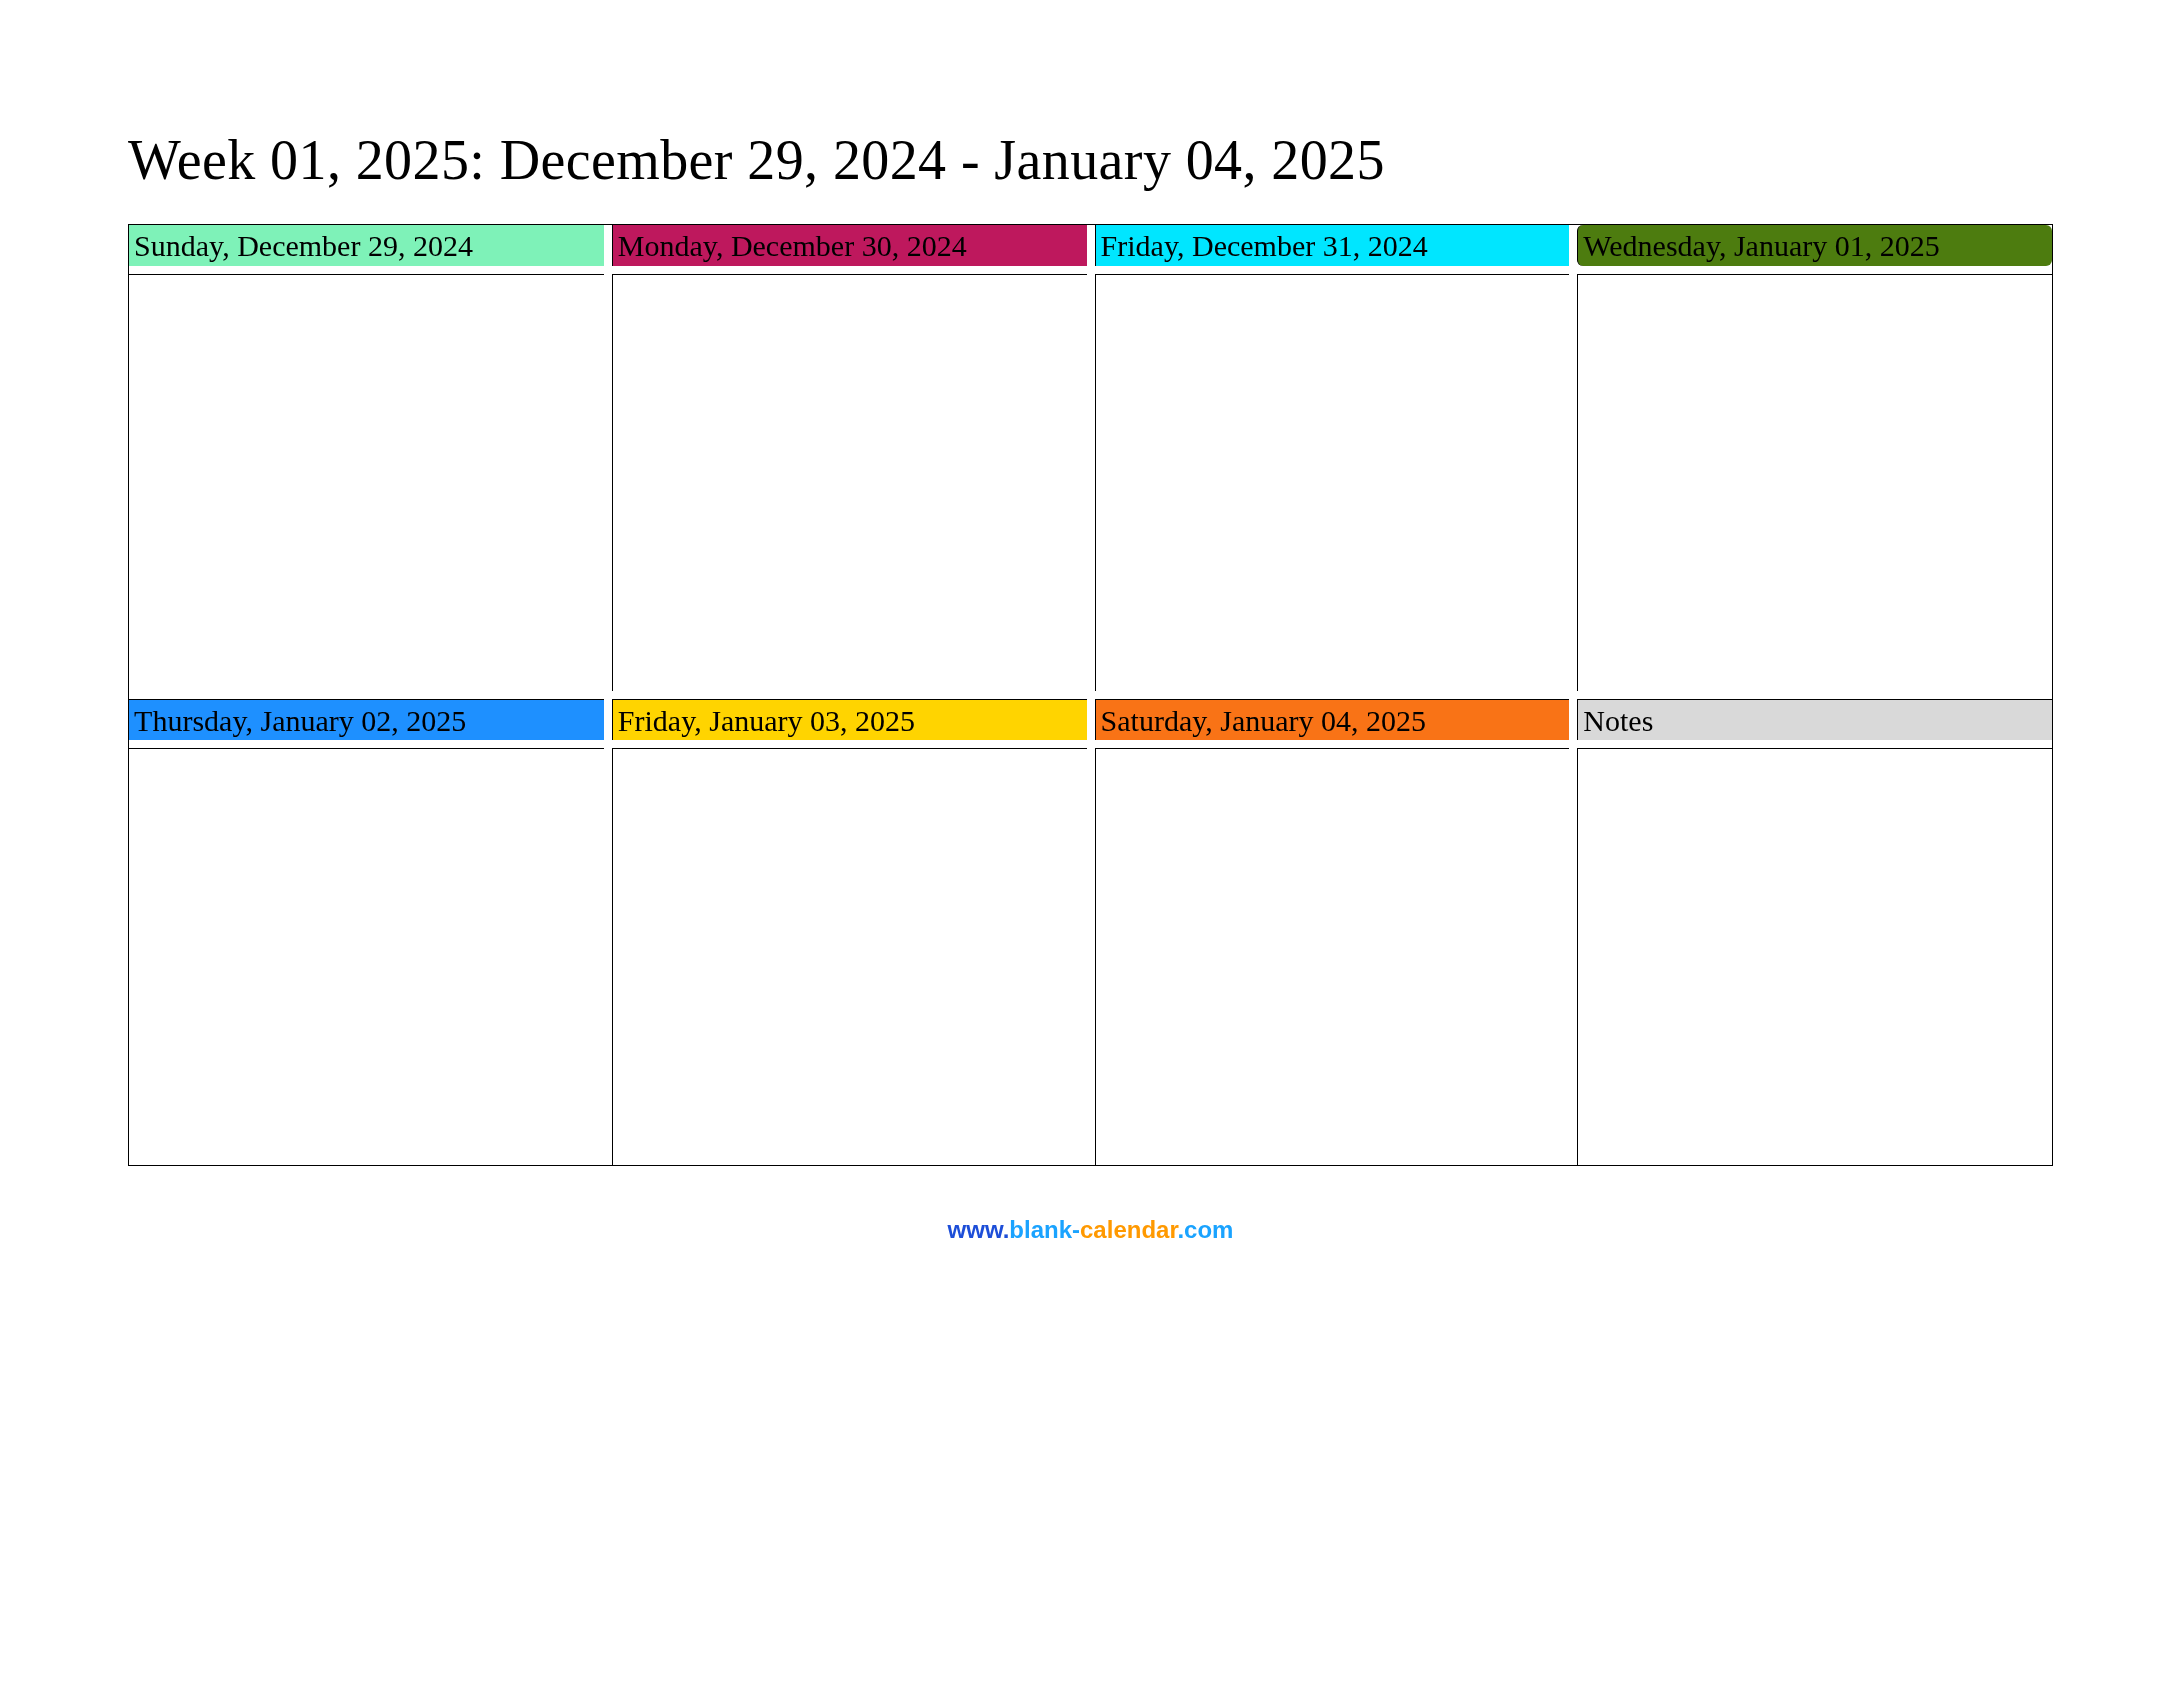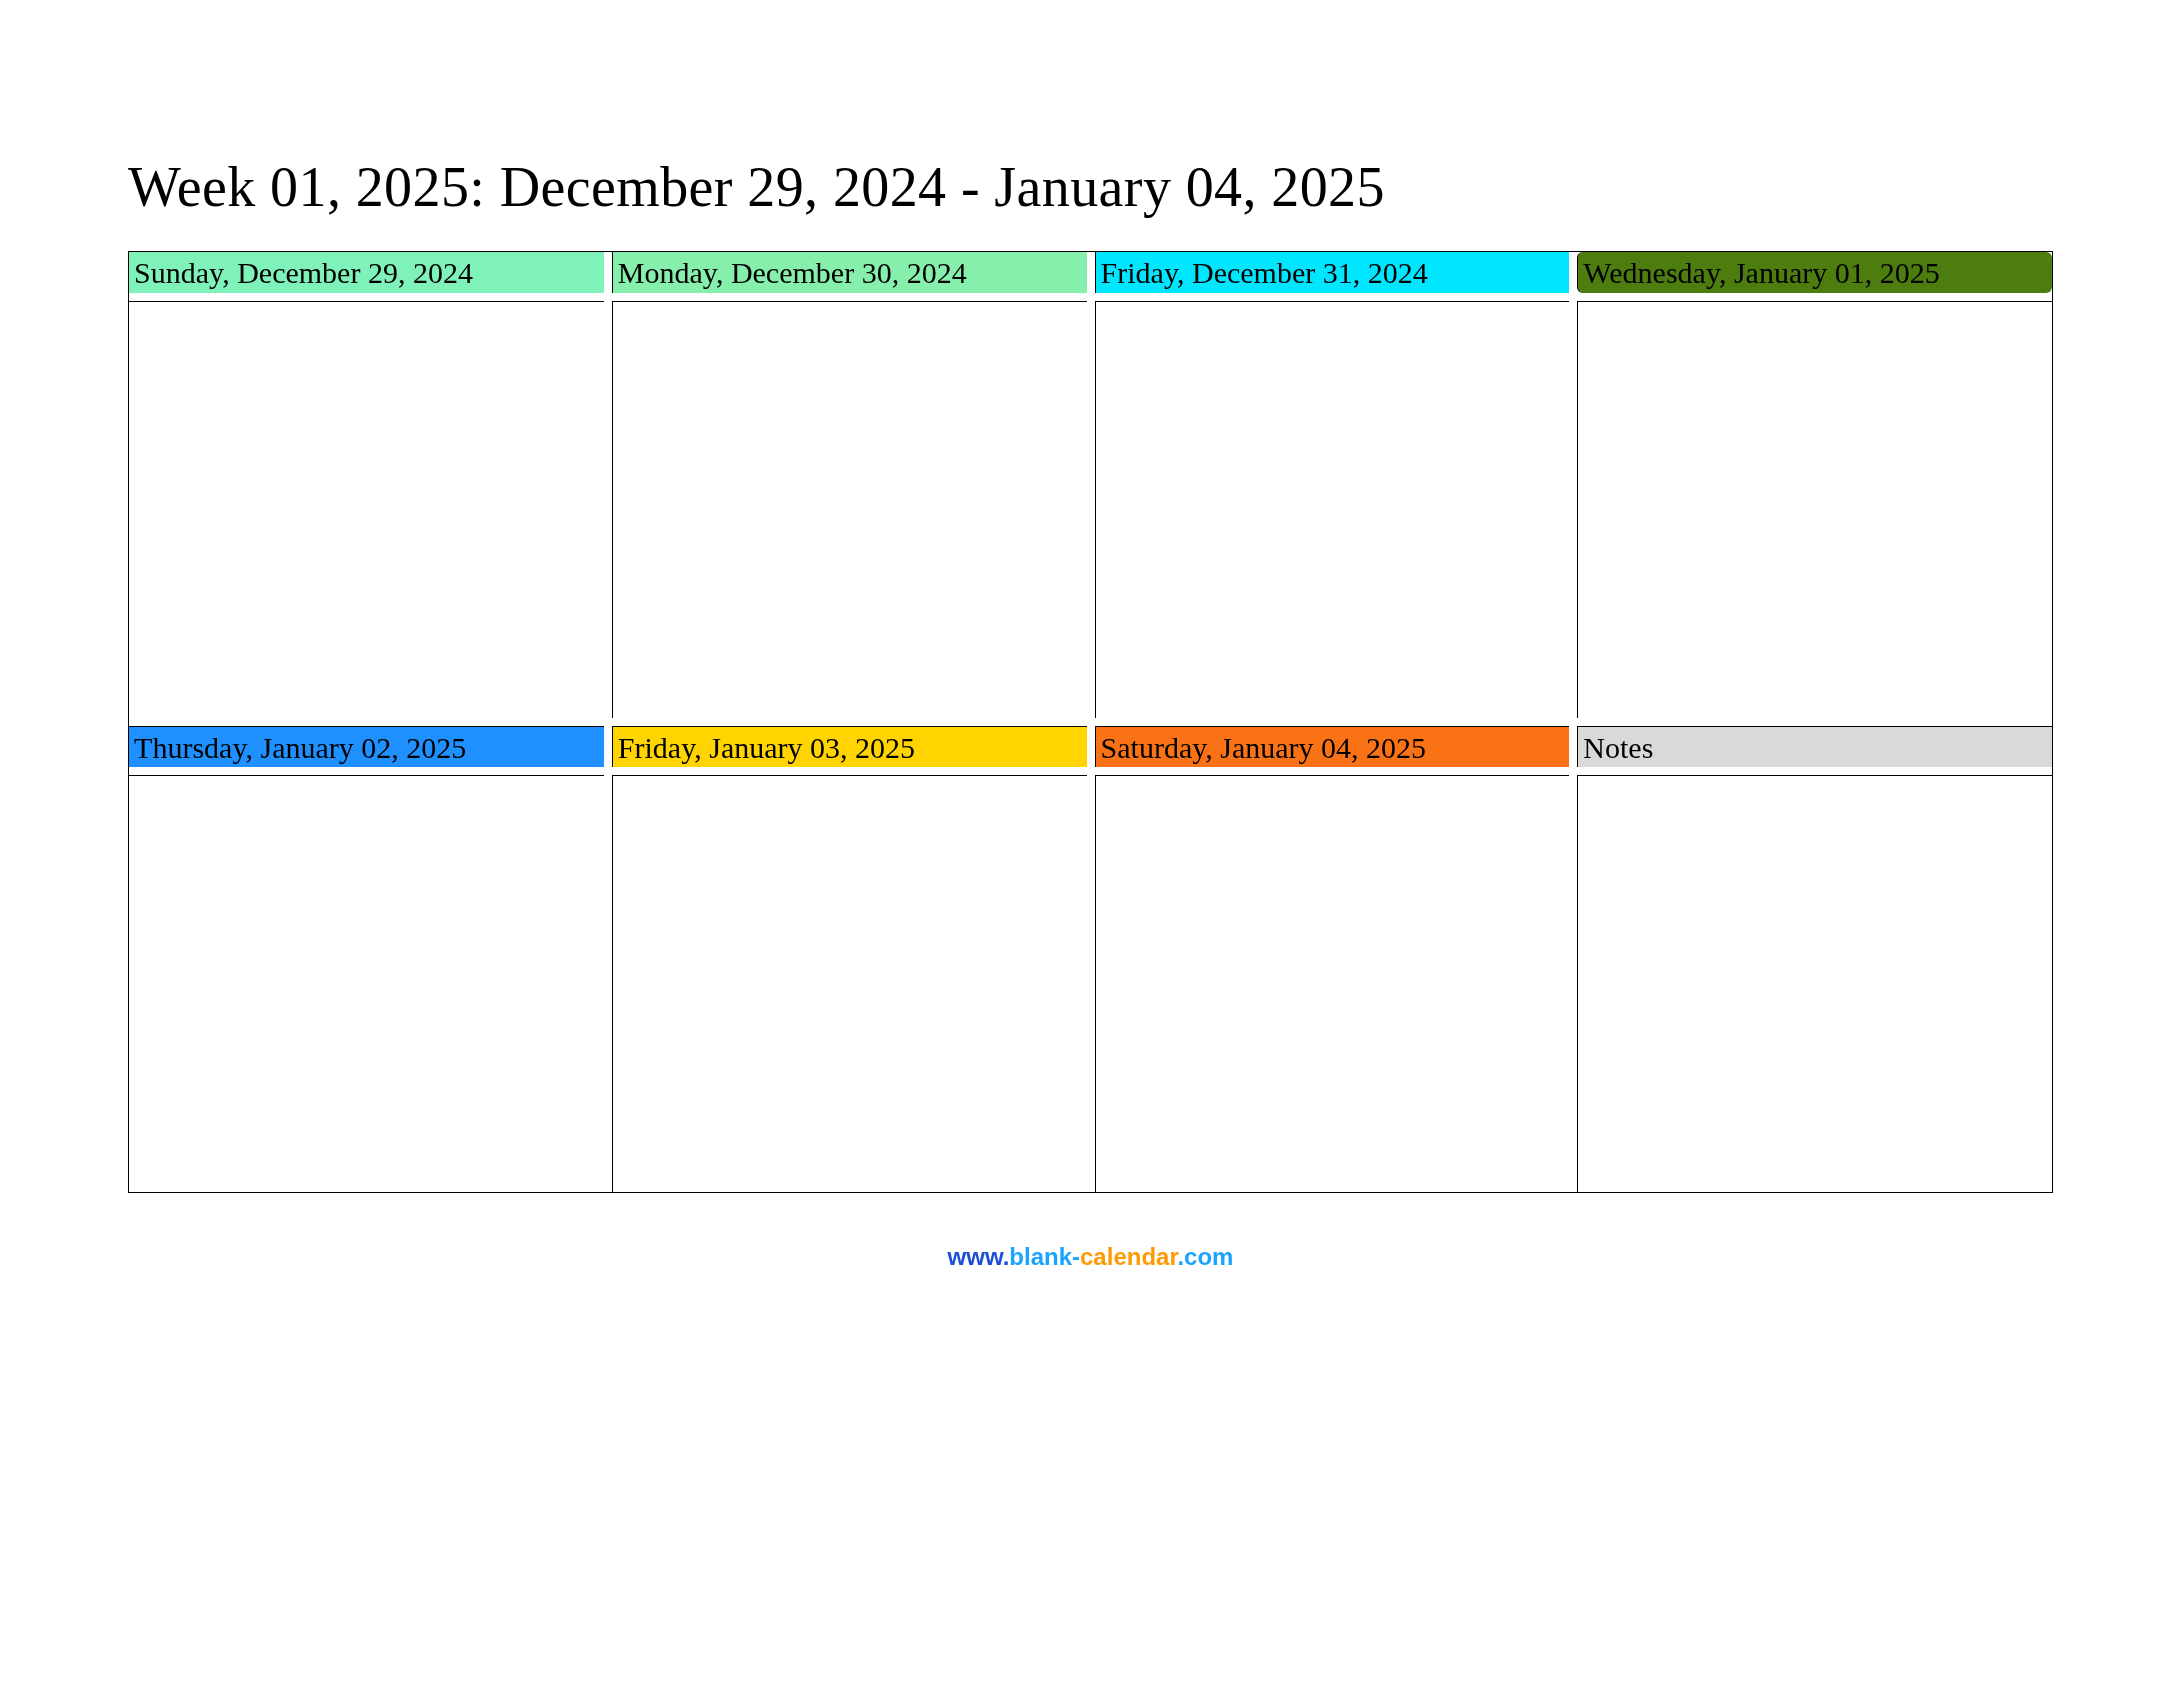--- a/index.html
+++ b/index.html
@@ -11,21 +11,20 @@
     font-family: "Times New Roman", Times, serif;
     color: #000000;
   }
   .page {
     box-sizing: border-box;
     width: 2181px;
     height: 1312px;
     padding: 128px 128px 51px 128px;
     display: flex;
     flex-direction: column;
-    margin-top: 27px;
   }
   .title {
     font-size: 56px;
     font-weight: 400;
     margin: 0 0 32px 0;
     letter-spacing: 0.4px;
   }
   .grid {
     width: 100%;
     border: 0.9px solid #000;
@@ -72,21 +71,21 @@
 </head>
 <body>
 
 <div class="page">
 
   <h1 class="title">Week 01, 2025: December 29, 2024 - January 04, 2025</h1>
 
   <div class="grid">
 
     <div class="hdr first" style="background-color: rgb(126, 242, 184);">Sunday, December 29, 2024</div>
-    <div class="hdr" style="background-color: #86efac;">Monday, December 30, 2024</div>
+    <div class="hdr" style="background-color: #be185d;">Monday, December 30, 2024</div>
     <div class="hdr" style="background-color: rgb(0, 230, 255);">Friday, December 31, 2024</div>
     <div class="hdr" style="background-color: #4d7c0f; border-radius: 6px;">Wednesday, January 01, 2025</div>
 
     <div class="cell first"></div>
     <div class="cell"></div>
     <div class="cell"></div>
     <div class="cell"></div>
 
     <div class="hdr first row2-hdr" style="background-color: rgb(30, 144, 255);">Thursday, January 02, 2025</div>
     <div class="hdr row2-hdr" style="background-color: rgb(255, 212, 0);">Friday, January 03, 2025</div>

